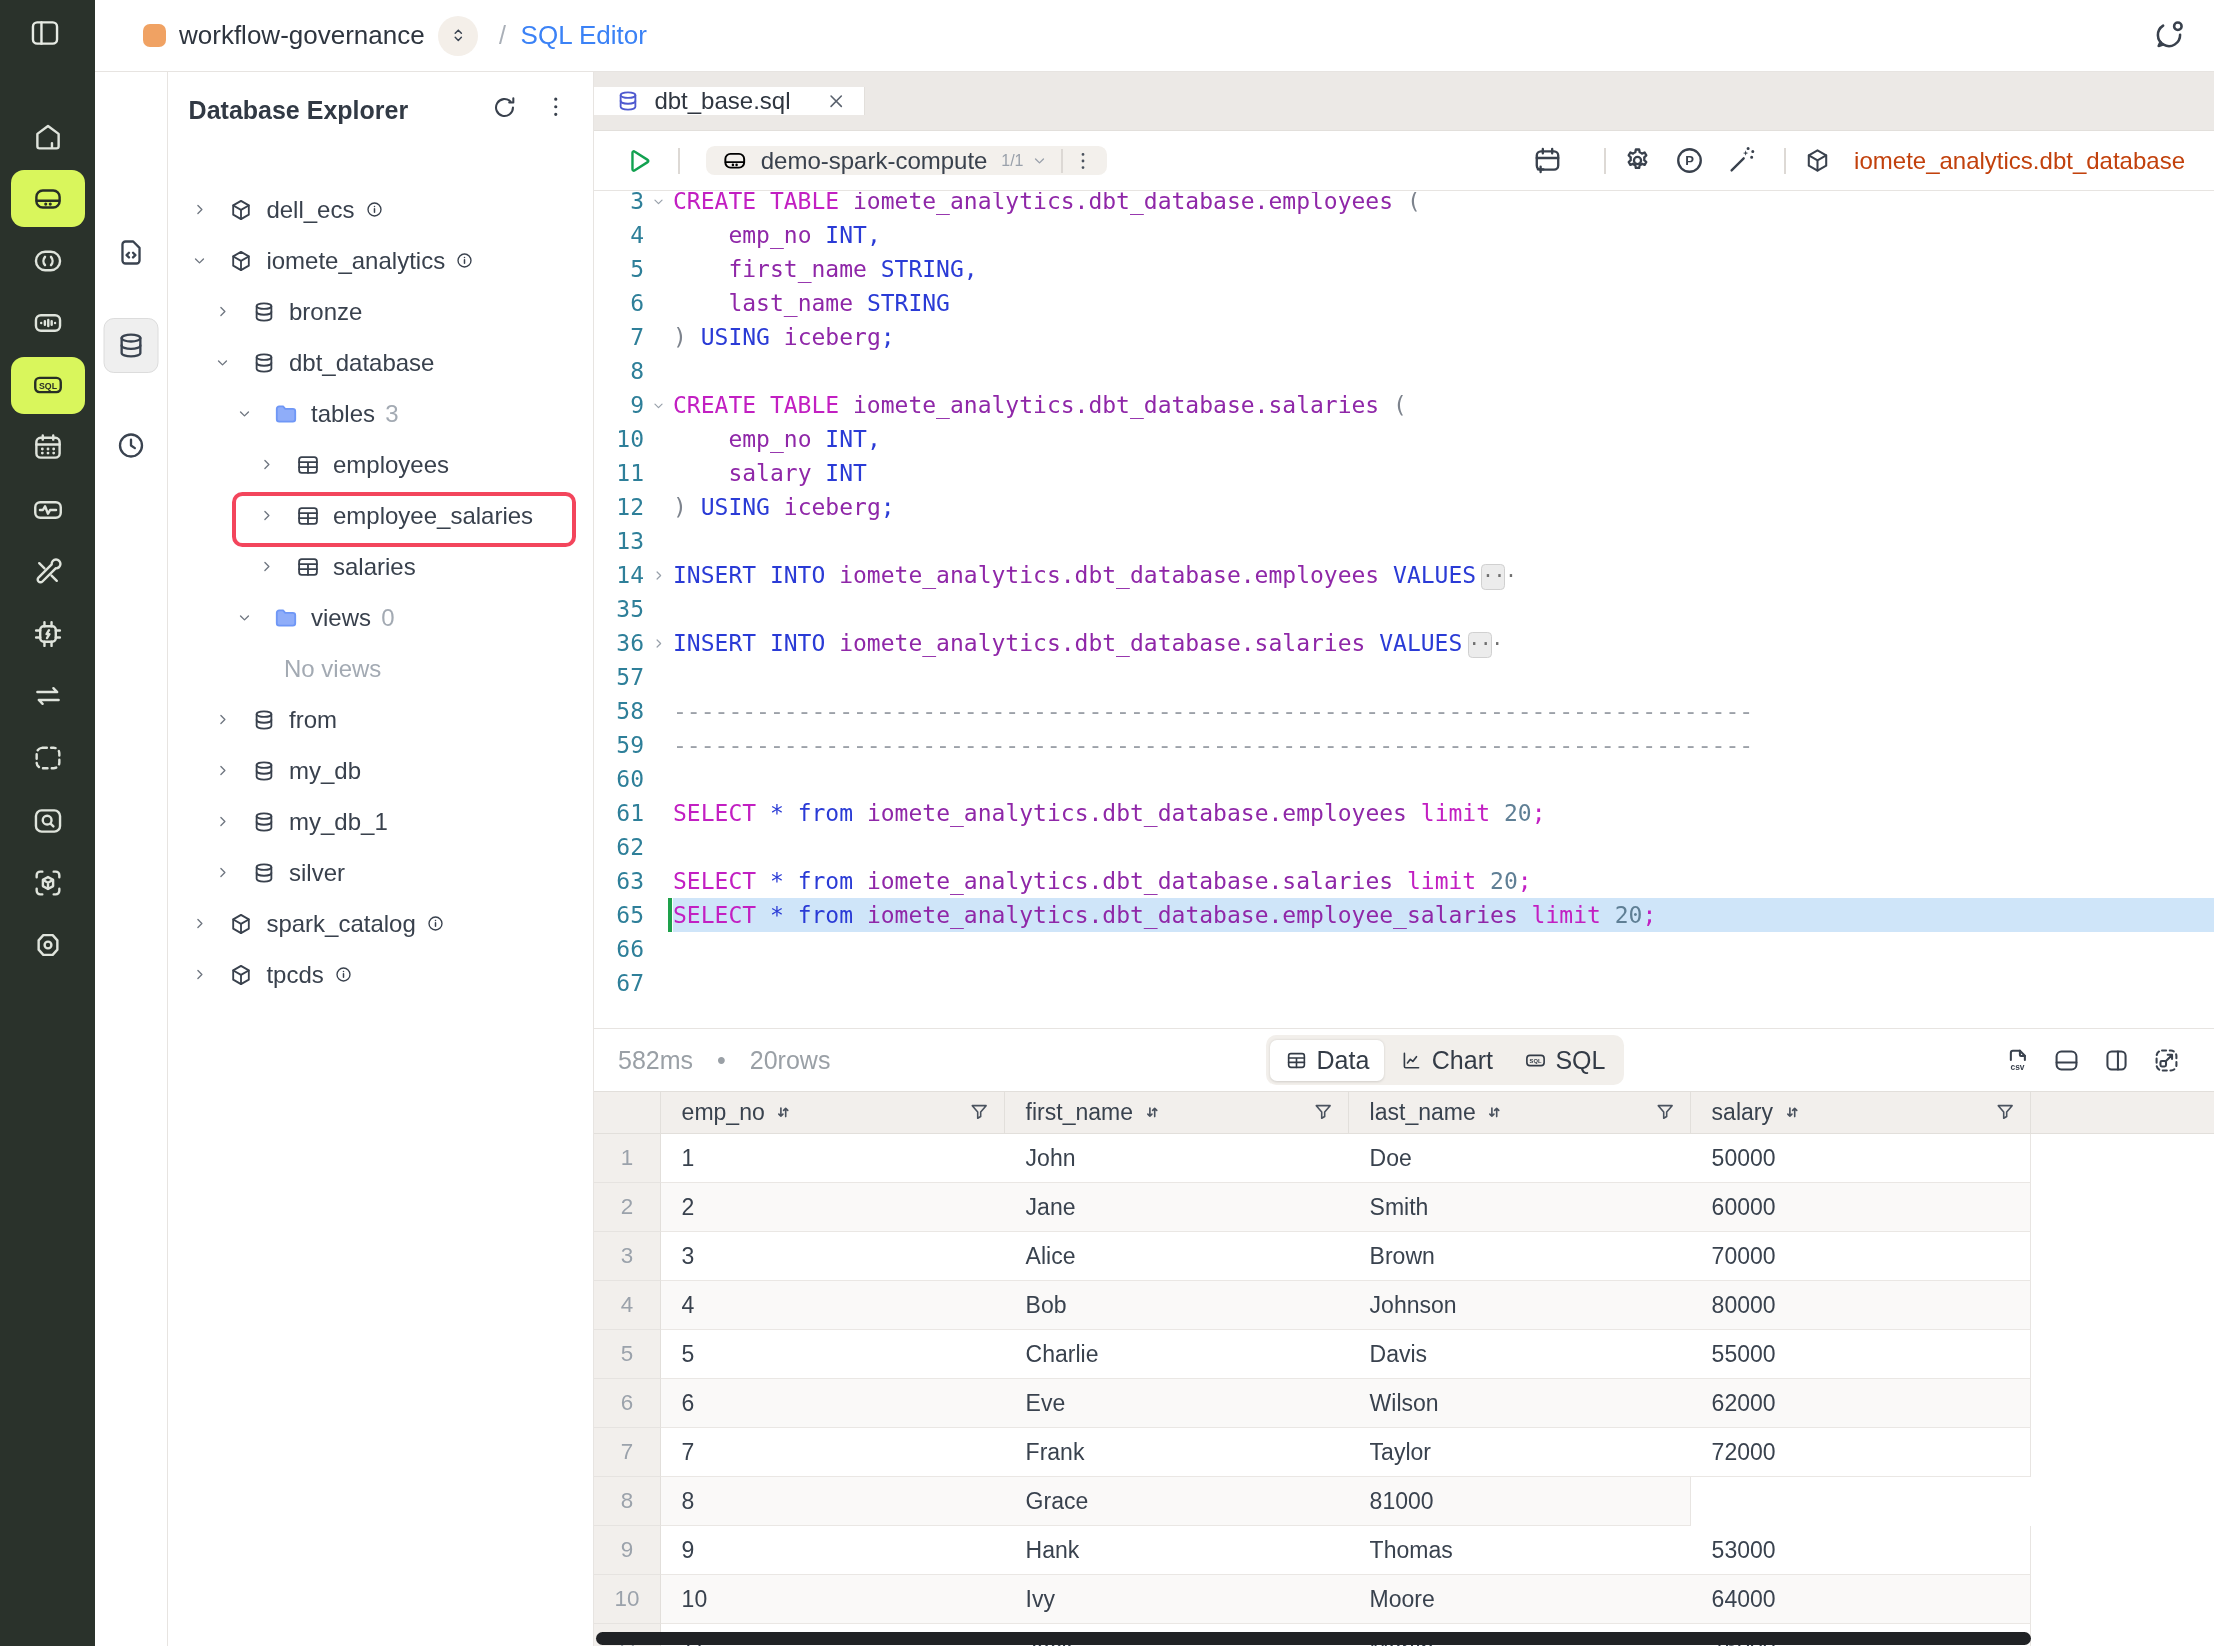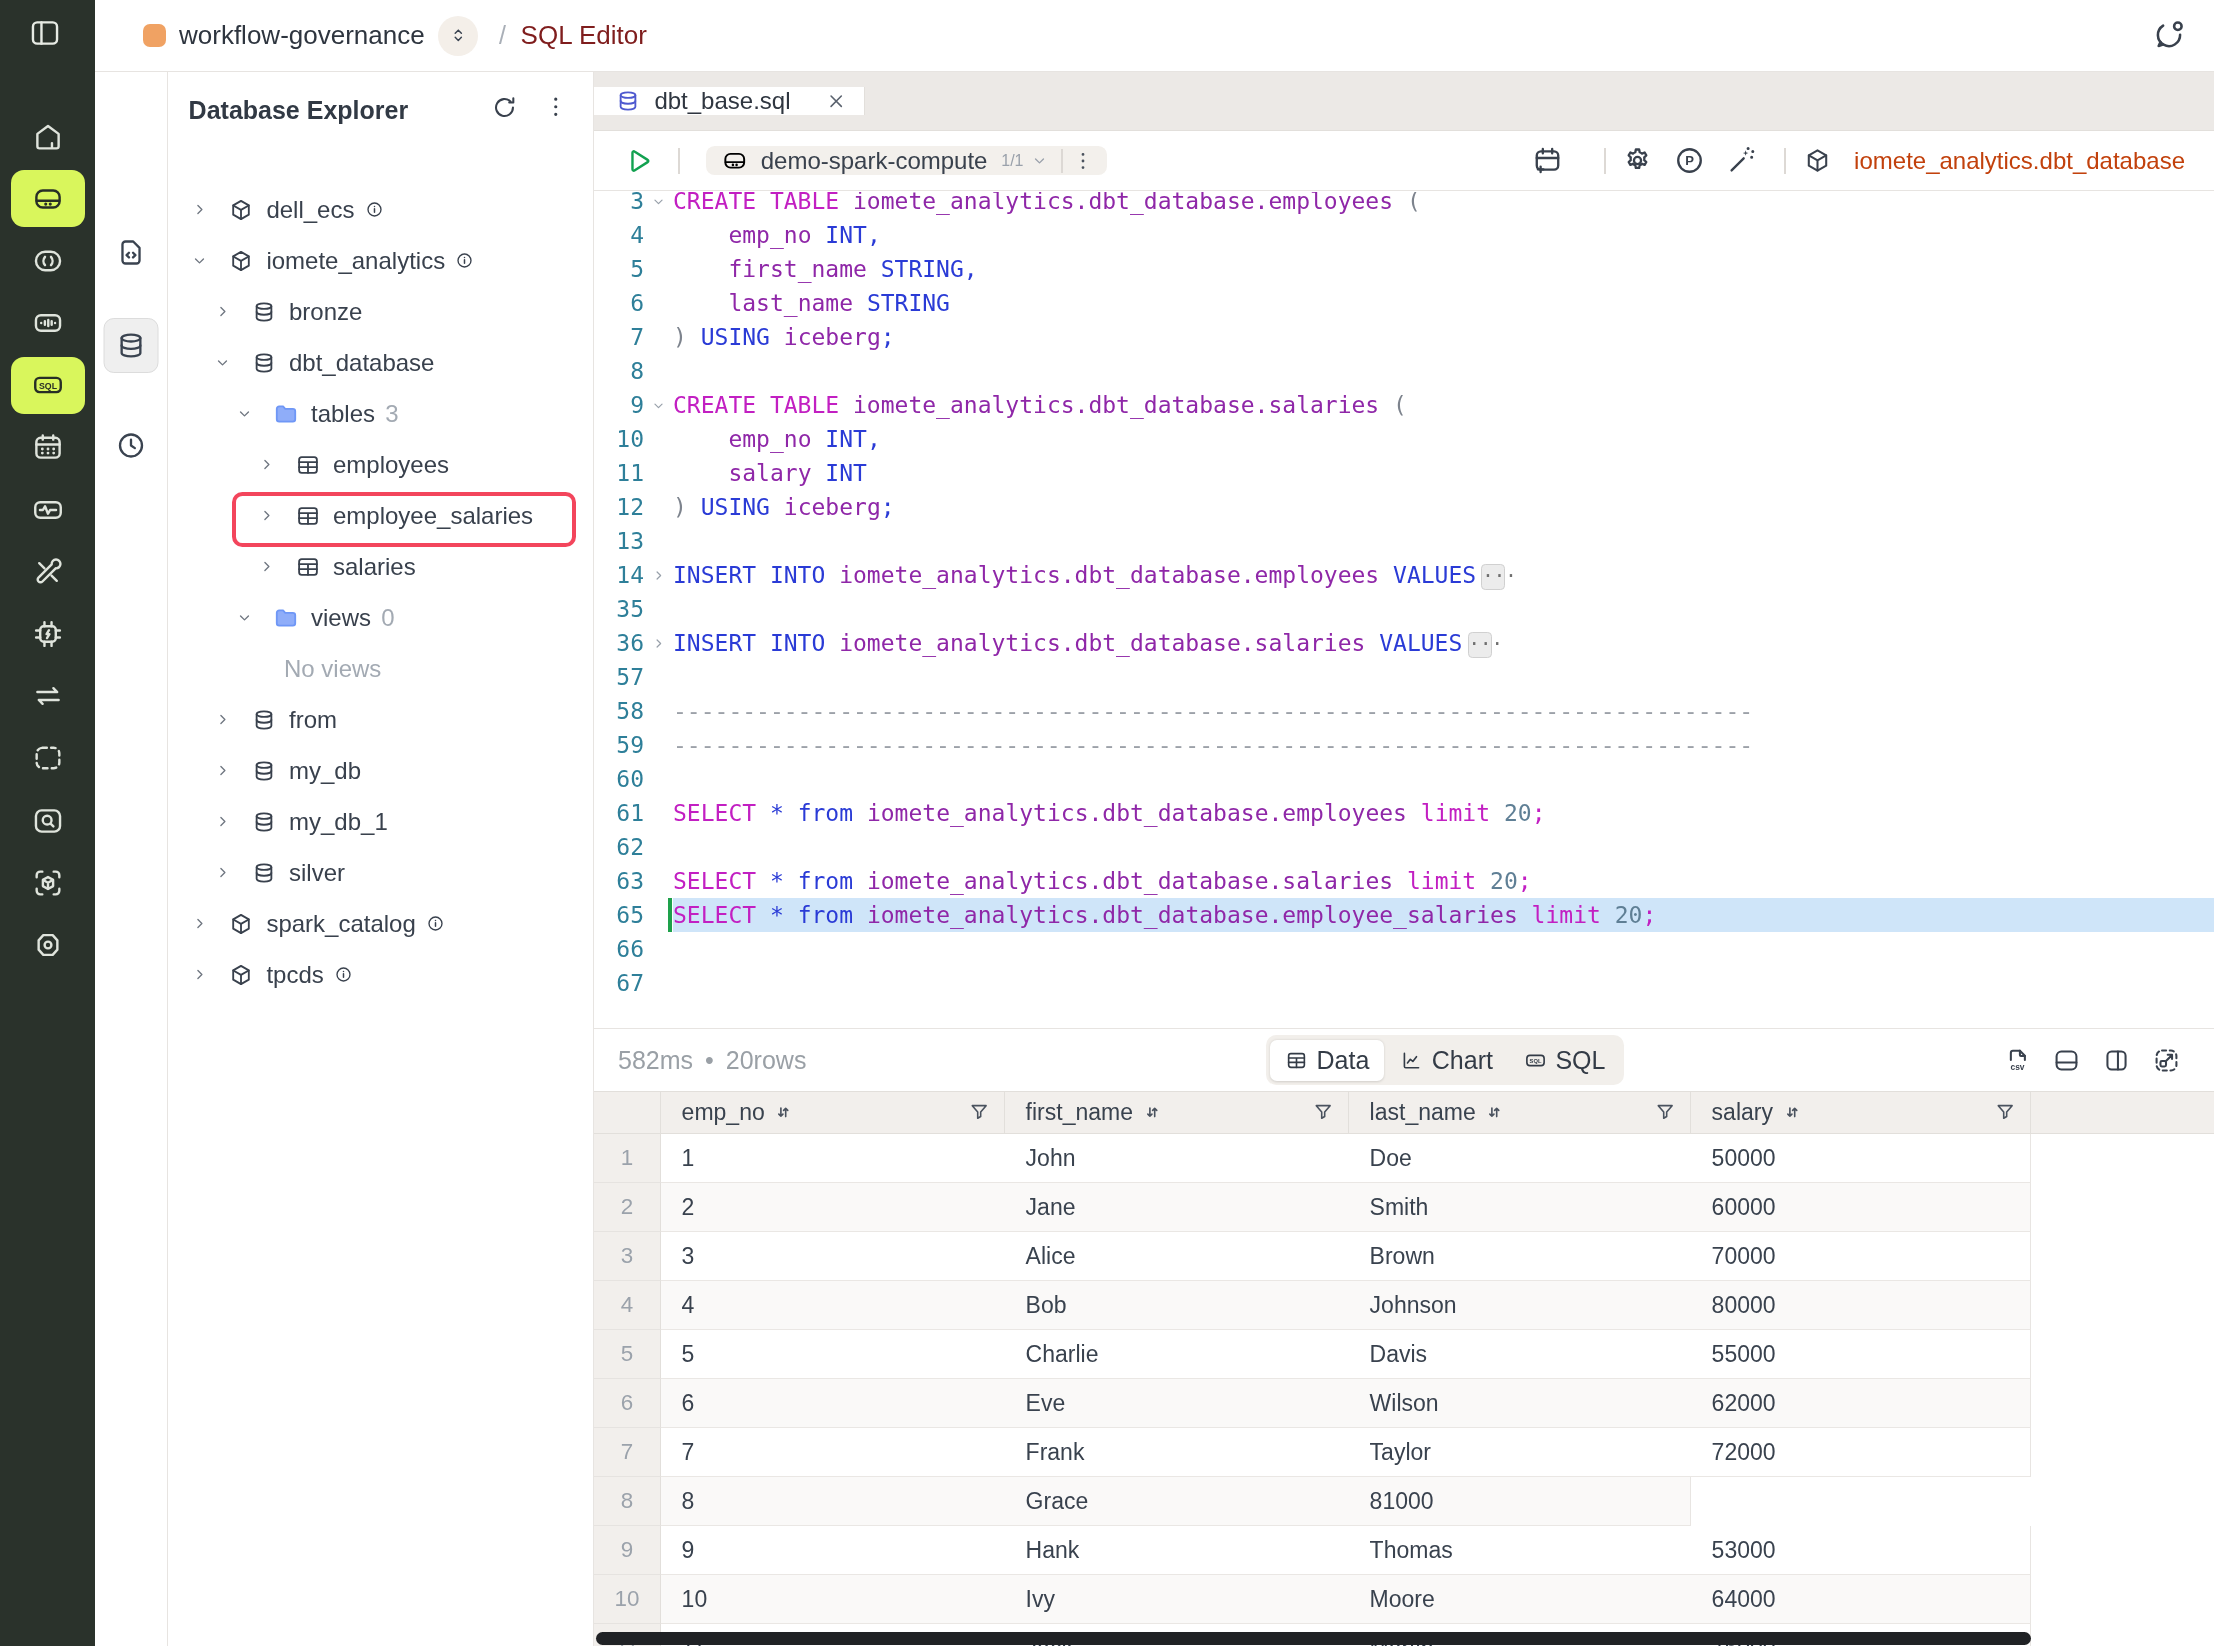--- a/index.html
+++ b/index.html
@@ -17,21 +17,21 @@
   .ab-item.active { background:#D9F65C; color:#272E26; }
 
   
   #top-header { position:absolute; left:95px; top:0; right:0; height:72px; background:#fff;
     border-bottom:0.9px solid #E7E4E1; display:flex; align-items:center; }
   .ws-dot { width:23px; height:23px; border-radius:6.9px; background:#F0A263; margin-left:48px; }
   .ws-name { margin-left:13px; font-size:26px; font-weight:500; color:#2E353F; }
   .ws-switch { margin-left:13.8px; width:40px; height:40px; border-radius:50%; background:#F4EFE9;
     display:flex; align-items:center; justify-content:center; color:#3A4350; }
   .crumb-sep { margin-left:20.6px; font-size:25px; color:#A9AFB7; }
-  .page-title { margin-left:14.6px; font-size:26px; color:#7f1d1d; }
+  .page-title { margin-left:14.6px; font-size:26px; color:#3b82f6; }
   .chat-btn { position:absolute; right:27.5px; top:17px; color:#39414D; }
 
   
   #explorer-strip { position:absolute; left:95px; top:72px; width:73px; bottom:0; background:#fff;
     border-right:0.9px solid #E7E4E1; z-index:4; }
   .strip-btn { position:absolute; left:50%; transform:translateX(-50%); width:55px; height:55px;
     border-radius:10.3px; display:flex; align-items:center; justify-content:center; color:#3A4350; }
   .strip-btn.active { background:#EFEFEF; border:1.3px solid #DCDCDC; }
 
   
@@ -87,21 +87,21 @@
   .line.sel::after { content:''; position:absolute; left:74px; width:4.3px; top:0; bottom:0; background:#1EA14B; }
   .c-kw1 { color:#2A3BD6; } .c-kw2 { color:#C21FC2; } .c-id { color:#8F27A8; }
   .c-num { color:#5F7F95; } .c-punct { color:#7D838D; } .c-cm { color:#9CA1A8; } .c-pl { color:#333; }
   .badge { display:inline-block; width:24px; height:26px; line-height:21.5px; background:#ECECEC;
     border:1.3px solid #D0D0D0; border-radius:4.3px; color:#6F6F6F; text-align:center; font-size:19px;
     vertical-align:middle; margin-left:5.2px; }
 
   
   #results { position:absolute; left:0; right:0; top:956px; bottom:0; border-top:0.9px solid #E7E4E1; background:#fff; }
   .res-header { height:62px; position:relative; }
-  .status { position:absolute; left:24px; top:0; height:62px; display:flex; align-items:center; gap:12px;
+  .status { position:absolute; left:24px; top:0; height:62px; display:flex; align-items:center; gap:24px;
     font-size:25px; color:#9AA0A6; }
   .segs { position:absolute; left:672px; top:6px; height:50px; background:#F2EFEB; border-radius:10.3px;
     display:flex; align-items:center; padding:0 4.3px; gap:1.7px; }
   .seg { height:41px; border-radius:6.9px; display:flex; align-items:center; gap:8.6px; padding:0 14.6px;
     font-size:25px; color:#333B46; }
   .seg.active { background:#fff; box-shadow:0 0.9px 2.6px rgba(0,0,0,.14); font-weight:500; }
   .res-actions { position:absolute; right:27.5px; top:11.2px; display:flex; gap:8.6px; }
   .res-actions button { width:41px; height:41px; display:flex; align-items:center; justify-content:center; color:#39414D; }
 
   .t-header { display:grid; grid-template-columns:67px 344px 344px 342px 340px 1fr; height:43px;

